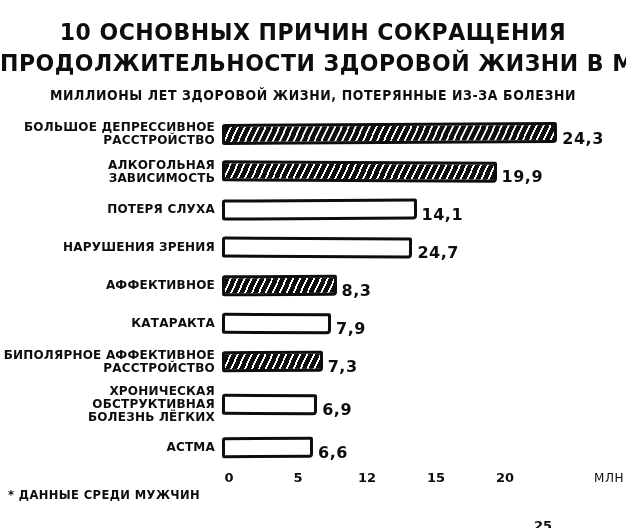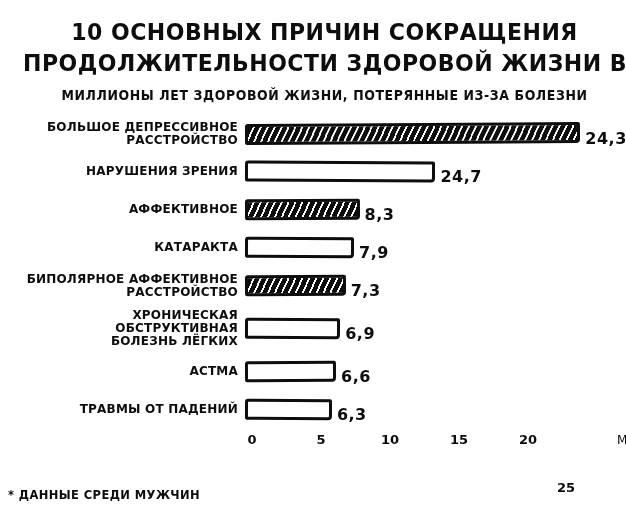--- a/index.html
+++ b/index.html
@@ -3,21 +3,21 @@
 <meta charset="utf-8">
 <style>
   * { margin: 0; padding: 0; box-sizing: border-box; }
   html, body {
     width: 626px; height: 528px;
     background: #ffffff;
     font-family: "DejaVu Sans", sans-serif;
     color: #0d0d0d;
     overflow: hidden;
   }
-  .page { width: 626px; height: 528px; position: relative; padding-top: 16px; padding-left: 23px; }
+  .page { width: 626px; height: 528px; position: relative; padding-top: 16px; }
 
   .header { text-align: center; transform: scaleY(1.08); transform-origin: top center; }
   .title-line { font-size: 22px; font-weight: bold; letter-spacing: 0.5px; line-height: 29px; white-space: nowrap; }
   .subtitle { font-size: 12.5px; font-weight: bold; letter-spacing: 0.6px; margin-top: 8px; }
 
   .chart { position: relative; margin-top: 22px; width: 626px; }
   .rows { display: flex; flex-direction: column; gap: 9px; }
   .row { display: flex; align-items: center; min-height: 22px; }
   .label {
     width: 222px; flex: 0 0 222px;
@@ -72,21 +72,31 @@
 
   <div class="chart">
     <div class="rows">
   <div class="row">
     <div class="label">БОЛЬШОЕ ДЕПРЕССИВНОЕ
 РАССТРОЙСТВО</div>
     <div class="bar hatched" style="width: 335.3px;"></div>
     <div class="value">24,3</div>
   </div>
 
+  <div class="row">
+    <div class="label">АЛКОГОЛЬНАЯ ЗАВИСИМОСТЬ</div>
+    <div class="bar hatched" style="width: 274.6px;"></div>
+    <div class="value">19,9</div>
+  </div>
 
+  <div class="row">
+    <div class="label">ПОТЕРЯ СЛУХА</div>
+    <div class="bar" style="width: 194.6px;"></div>
+    <div class="value">14,1</div>
+  </div>
 
   <div class="row">
     <div class="label">НАРУШЕНИЯ ЗРЕНИЯ</div>
     <div class="bar" style="width: 190.4px;"></div>
     <div class="value">24,7</div>
   </div>
 
   <div class="row">
     <div class="label">АФФЕКТИВНОЕ</div>
     <div class="bar hatched" style="width: 114.5px;"></div>
@@ -112,30 +122,25 @@
     <div class="bar" style="width: 95.2px;"></div>
     <div class="value">6,9</div>
   </div>
 
   <div class="row">
     <div class="label">АСТМА</div>
     <div class="bar" style="width: 91.1px;"></div>
     <div class="value">6,6</div>
   </div>
 
-  <div class="row">
-    <div class="label">ТРАВМЫ ОТ ПАДЕНИЙ</div>
-    <div class="bar" style="width: 86.9px;"></div>
-    <div class="value">6,3</div>
-  </div>
 </div>
     <div class="axis">
         <span class="tick" style="left: 229px;">0</span>
         <span class="tick" style="left: 298px;">5</span>
-        <span class="tick" style="left: 367px;">10</span>
+        <span class="tick" style="left: 367px;">12</span>
         <span class="tick" style="left: 436px;">15</span>
         <span class="tick" style="left: 505px;">20</span>
         <span class="tick" style="left: 543px; margin-top: 48px;">25</span>
         <span class="unit" style="left: 609px;">МЛН</span>
       </div>
   </div>
 
   <div class="footnote">* ДАННЫЕ СРЕДИ МУЖЧИН</div>
 
 </div>

